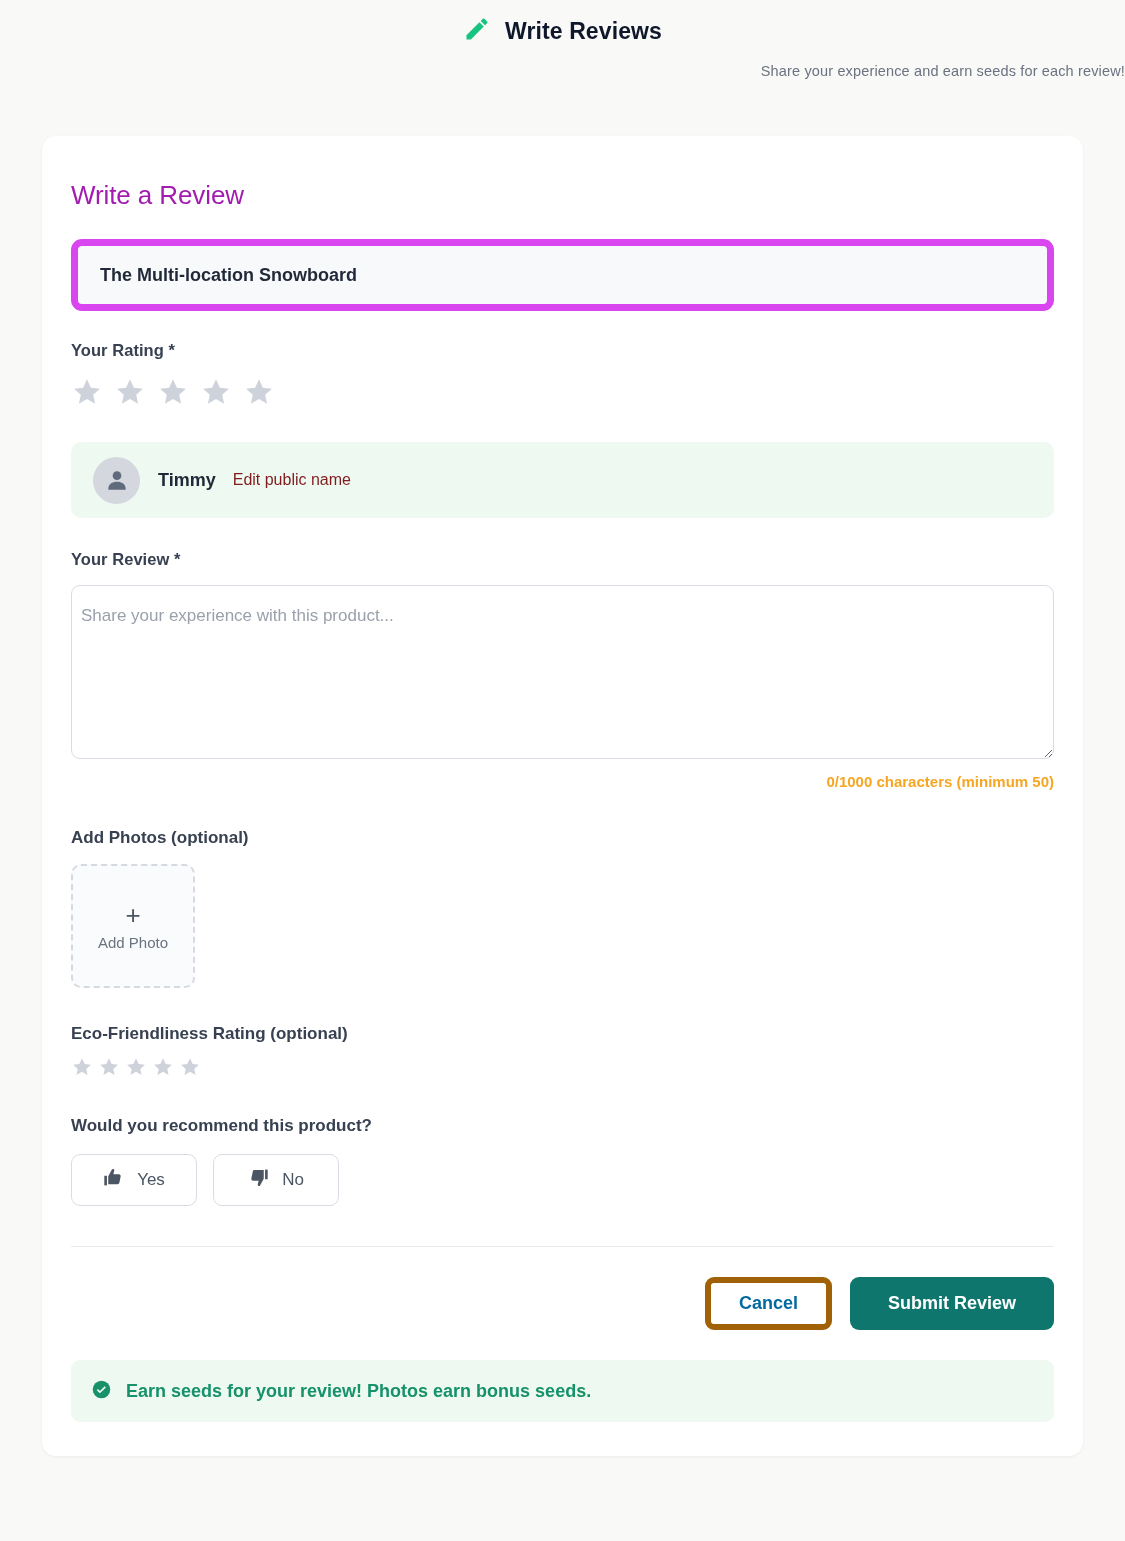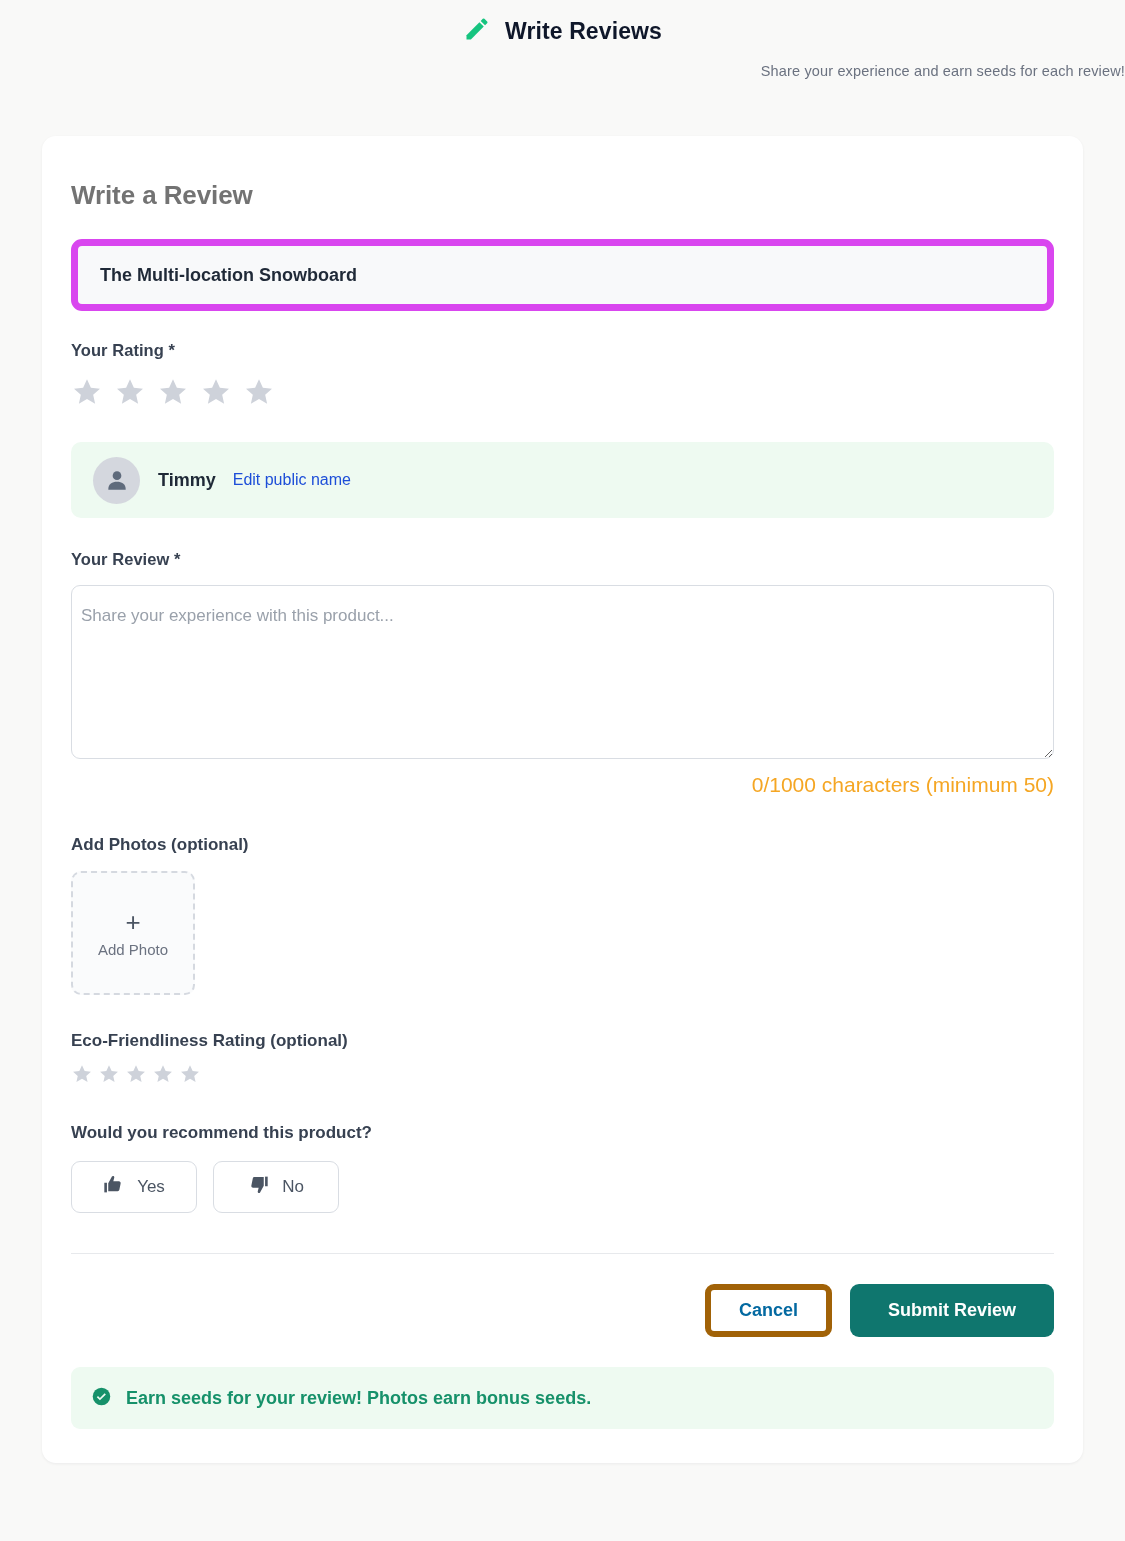--- a/index.html
+++ b/index.html
@@ -44,22 +44,22 @@
     left: 42px;
     top: 136px;
     width: 1041px;
     background: #ffffff;
     border-radius: 14px;
     padding: 44px 29px 34px 29px;
     box-shadow: 0 1px 3px rgba(16,24,40,0.06);
   }
   .card-title {
     font-size: 26px;
-    font-weight: bold;
-    color: #737373;
+    font-weight: normal;
+    color: #a21caf;
     margin: 0 0 28px 0;
     letter-spacing: -0.1px;
   }
 
   
   .product-field {
     height: 72px;
     background: #f8f9fa;
     border: 7px solid #d946ef;
     border-radius: 11px;
@@ -115,21 +115,21 @@
     justify-content: center;
     flex: 0 0 auto;
   }
   .user-name {
     font-size: 18px;
     font-weight: bold;
     color: #1f2937;
   }
   .edit-name-link {
     font-size: 16px;
-    color: #1d4ed8;
+    color: #7f1d1d;
     cursor: pointer;
     margin-left: -1px;
   }
 
   
   .review-block { margin-top: 32px; }
   .review-textarea {
     margin-top: 16px;
     width: 100%;
     height: 174px;
@@ -140,22 +140,22 @@
     font-family: "Liberation Sans", sans-serif;
     color: #1f2937;
     resize: vertical;
     outline: none;
     display: block;
   }
   .review-textarea::placeholder { color: #9aa1ab; }
   .char-counter {
     margin-top: 14px;
     text-align: right;
-    font-size: 21px;
-    font-weight: normal;
+    font-size: 15px;
+    font-weight: bold;
     color: #f5a623;
   }
 
   
   .photos-block { margin-top: 38px; }
   .add-photo-box {
     margin-top: 16px;
     width: 124px;
     height: 124px;
     border: 2px dashed #d5d9e0;

